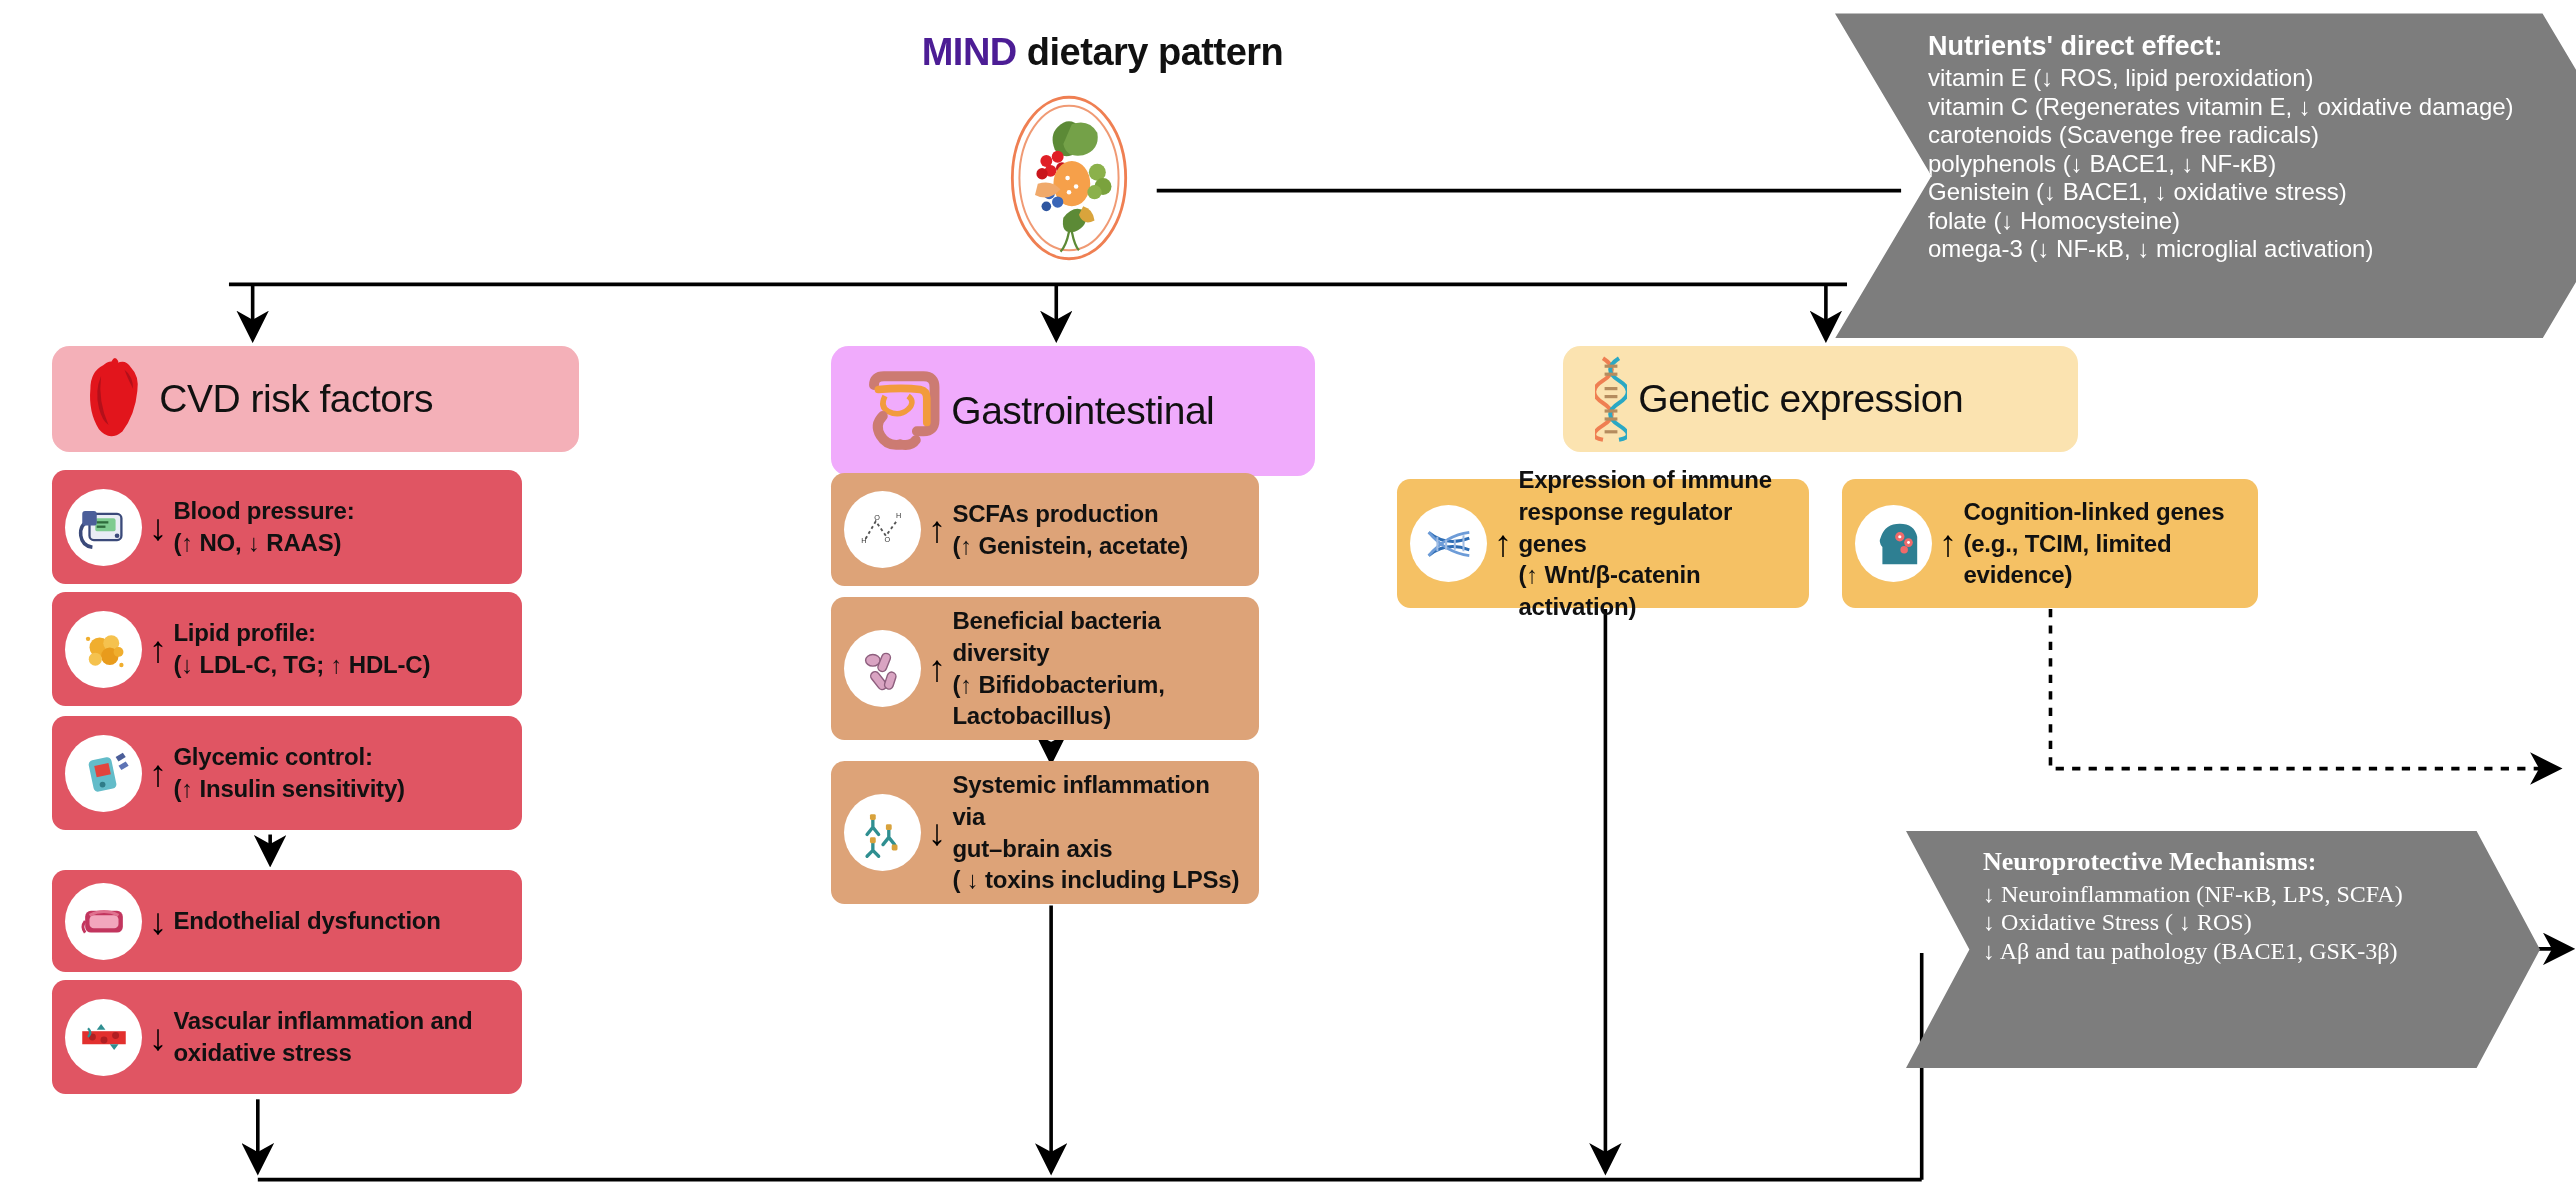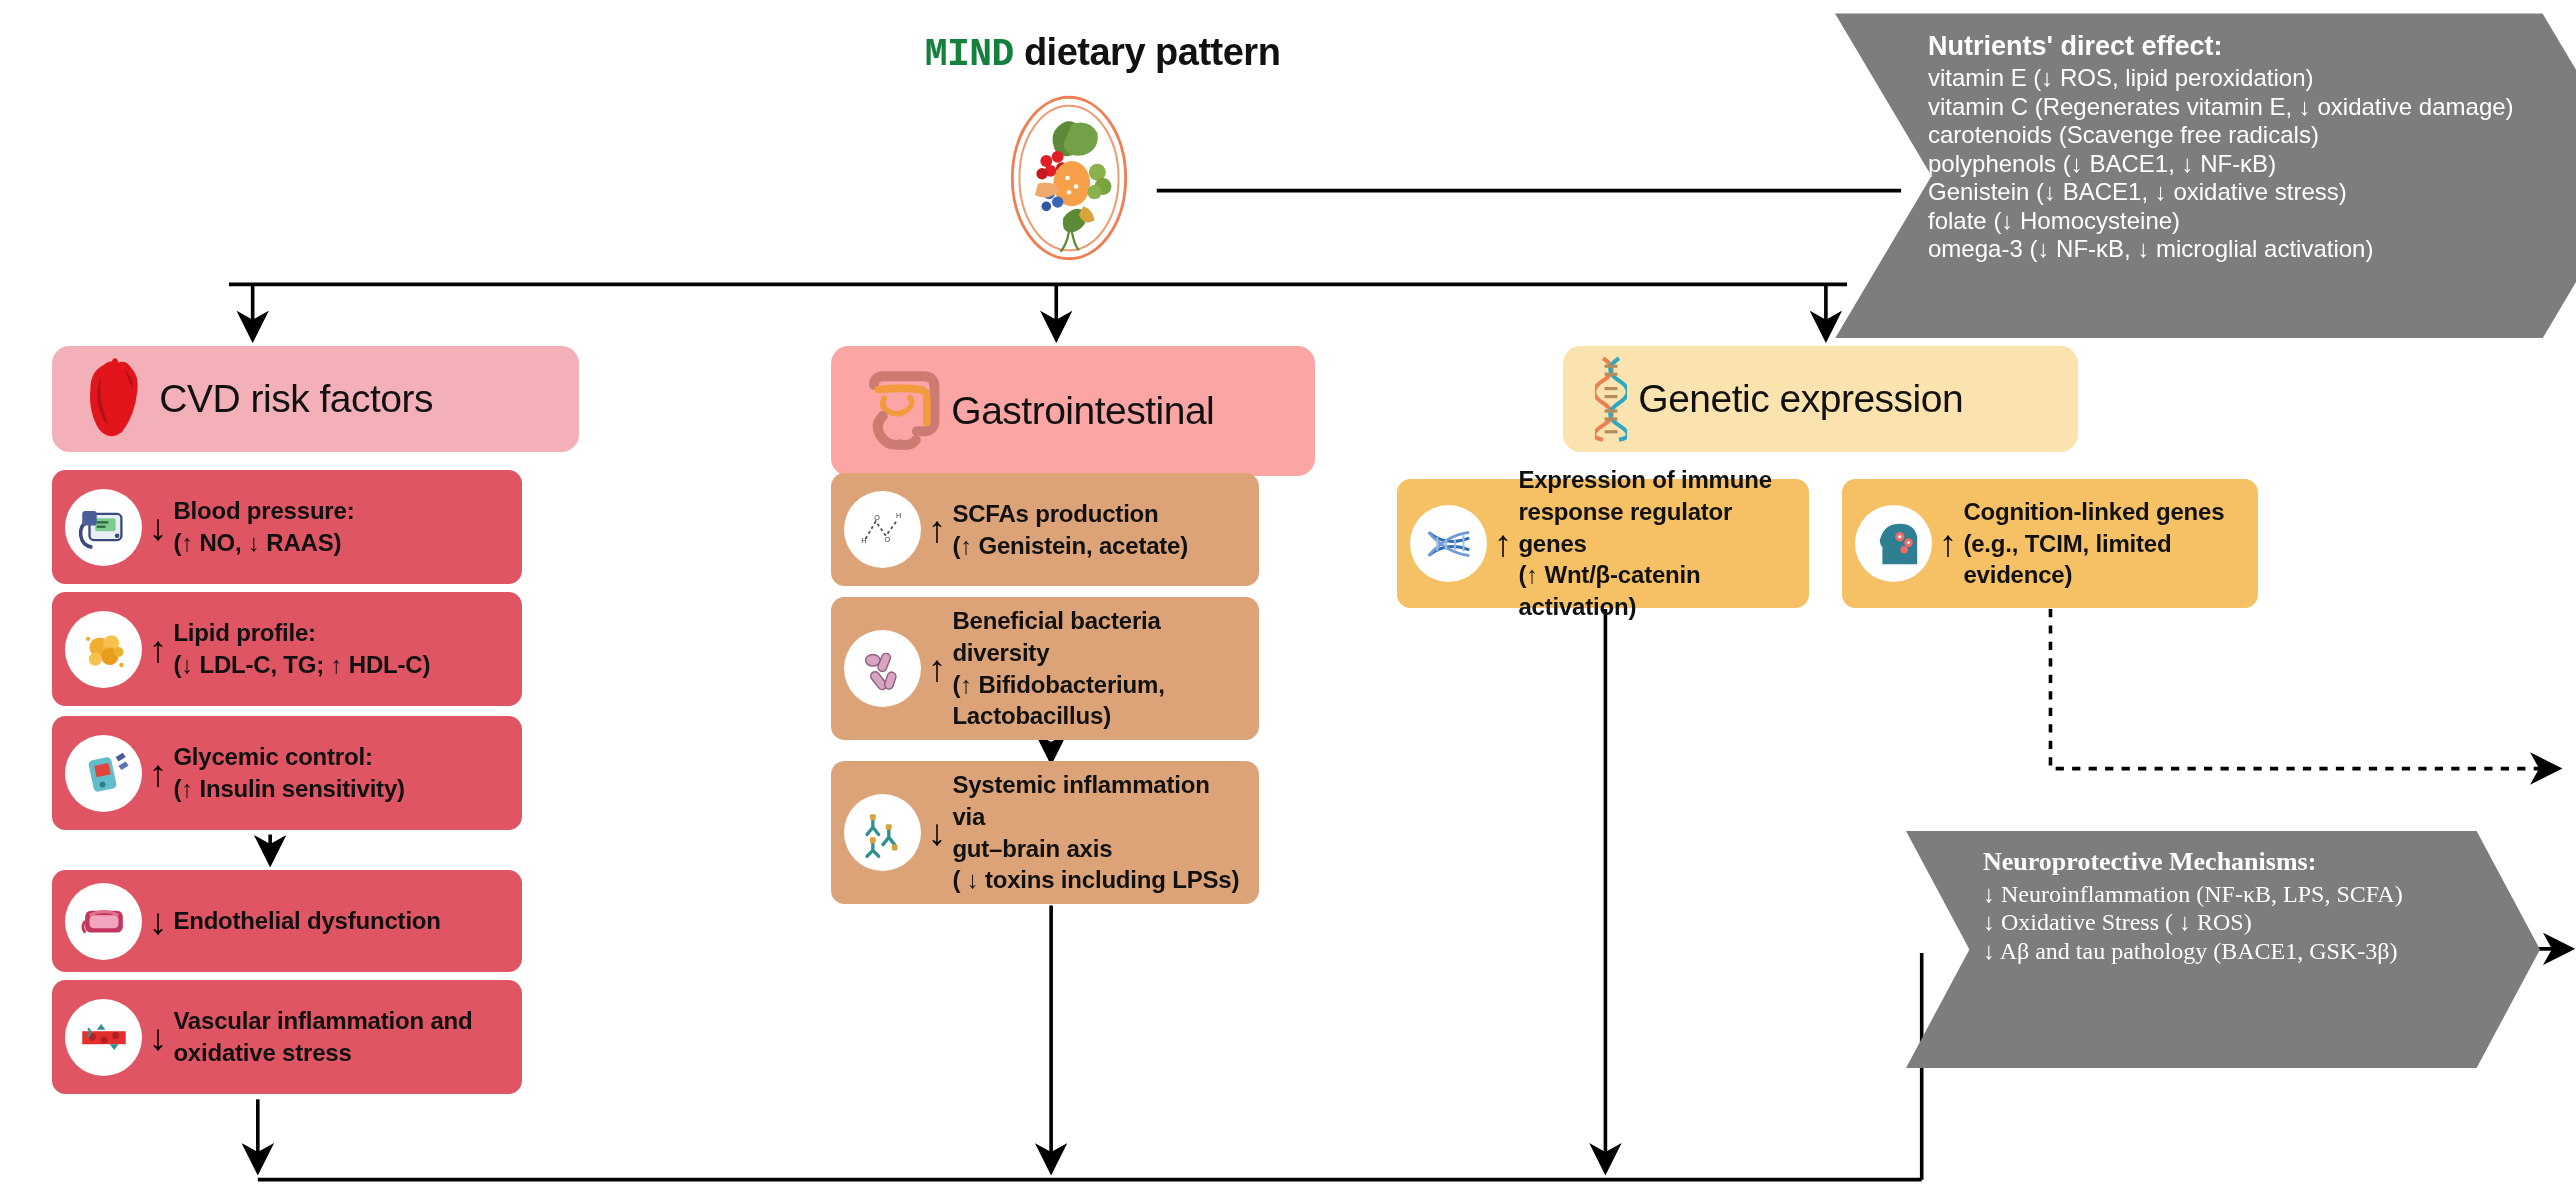--- a/index.html
+++ b/index.html
@@ -3,32 +3,32 @@
 <meta charset="utf-8">
 <style>
   html,body{margin:0;padding:0;background:#ffffff;}
   body{font-family:"Liberation Sans",sans-serif;}
   #stage{position:relative;width:3149px;height:1191px;background:#fff;overflow:hidden;}
 
   .abs{position:absolute;box-sizing:border-box;}
 
   
   #mind-title{left:845px;top:31px;width:515px;text-align:center;font-size:38px;font-weight:bold;color:#111;letter-spacing:-0.5px;}
-  #mind-title .mind{color:#15803d;font-family:Liberation Mono, monospace;}
+  #mind-title .mind{color:#4c1d95;}
 
   
   #plate{left:984px;top:93px;width:170px;height:170px;}
 
   
   .sec-head{border-radius:17.5px;display:flex;align-items:center;padding-left:32px;}
   .sec-head .sec-title{font-size:39px;color:#111;font-weight:400;letter-spacing:-0.5px;}
   .sec-icon{flex:0 0 auto;margin-right:11.3px;}
 
   #head-cvd{left:52px;top:346px;width:527px;height:106px;background:#f4b0b8;}
-  #head-gi{left:831px;top:346px;width:484px;height:130px;background:#fca5a5;}
+  #head-gi{left:831px;top:346px;width:484px;height:130px;background:#f0abfc;}
   #head-gene{left:1563px;top:346px;width:515px;height:106px;background:#fbe3b0;}
 
   
   .item{border-radius:13.4px;display:flex;align-items:center;padding:0 13.4px;}
   .item .bubble{flex:0 0 auto;width:77px;height:77px;border-radius:50%;background:#fff;
                 display:flex;align-items:center;justify-content:center;overflow:hidden;}
   .item .dir{flex:0 0 auto;width:31px;text-align:center;font-size:37px;line-height:1;font-weight:bold;color:#000;}
   .item .txt{font-size:24px;font-weight:bold;color:#111;line-height:1.32;letter-spacing:-0.2px;}
   .item .txt .sub{font-weight:bold;}
   .red-item{background:#e05563;}

